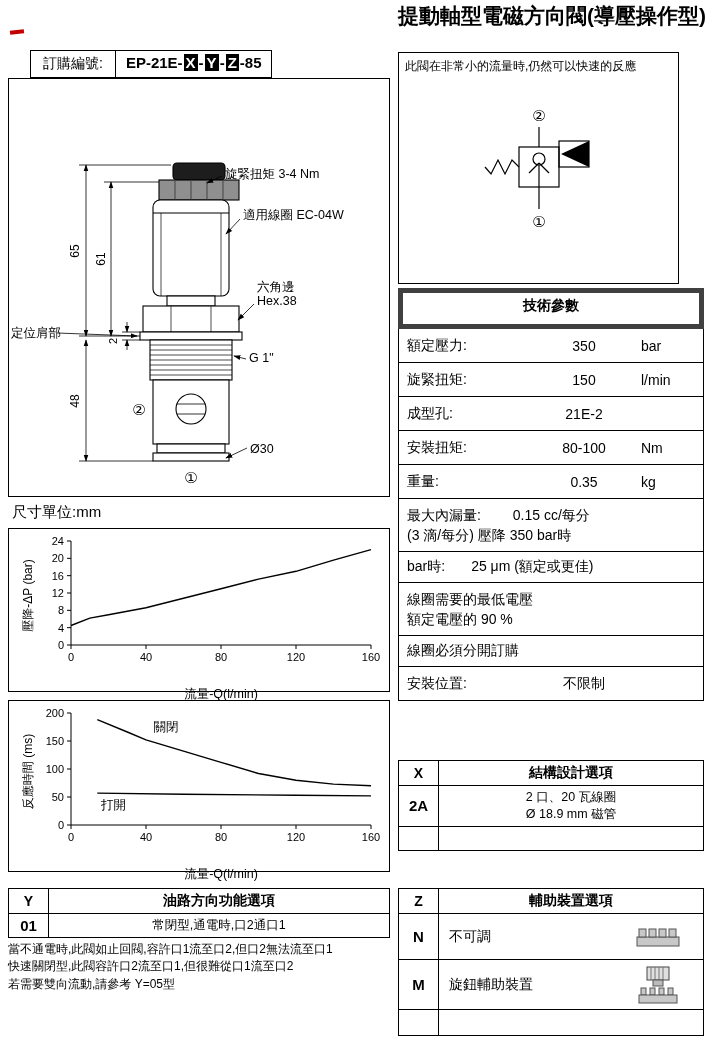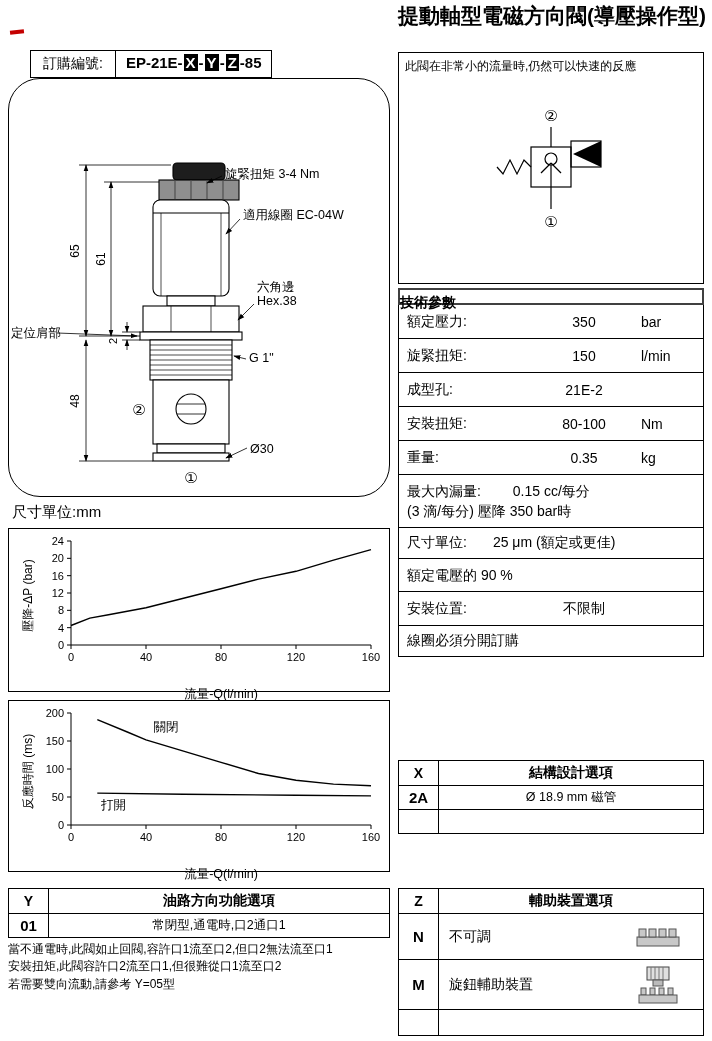--- a/index.html
+++ b/index.html
@@ -13,38 +13,38 @@
   .title { position:absolute; top:2px; right:6px; font-size:21px; font-weight:bold; white-space:nowrap; }
   .subtitle { position:absolute; top:28px; right:5px; font-size:13px; font-weight:bold; white-space:nowrap; }
 
   .order-row { position:absolute; left:30px; top:50px; display:flex; align-items:stretch; }
   .order-label { border:1px solid #000; padding:4px 12px; font-size:14px; }
   .order-code { border:1px solid #000; border-left:none; padding:3px 10px; font-size:15px;
                 font-weight:bold; display:flex; align-items:flex-start; }
   .badge { background:#000; color:#fff; padding:0 2px; margin:0 1px; display:inline-block; }
 
   .panel { position:absolute; border:1px solid #000; background:#fff; }
-  .drawing-panel { left:8px; top:78px; width:382px; height:419px;border-radius:32px; }
+  .drawing-panel { left:8px; top:78px; width:382px; height:419px; }
   .unit-note { position:absolute; left:12px; top:503px; font-size:15px; }
 
   .chart-panel-1 { left:8px; top:528px; width:382px; height:164px; }
   .chart-panel-2 { left:8px; top:700px; width:382px; height:172px; }
   .chart-panel svg { display:block; margin-top:4px; }
   .xlabel { position:absolute; left:62px; width:300px; text-align:center; font-size:12.5px;margin-top:15px; }
   .xl1 { top:142px; } .xl2 { top:150px; }
   .ylabel { position:absolute; width:130px; text-align:center; font-size:12px; transform:rotate(-90deg); }
   .yl1 { left:-46px; top:58px; } .yl2 { left:-46px; top:62px; }
   svg text { font-family:"Liberation Sans","DejaVu Sans",sans-serif; }
 
-  .note-panel { left:398px; top:52px; width:306px; height:232px; }
+  .note-panel { left:398px; top:52px; width:281px; height:232px; }
   .note-text { font-size:12px; padding:5px 6px 0 6px; }
   .schematic { display:block; margin:2px auto 0; }
 
   .tech-table { position:absolute; left:398px; top:288px; width:306px; font-size:14px; }
-  .tech-head { border:2px solid #404040; font-weight:bold; height:17px; line-height:24px; }
+  .tech-head { border:5px solid #404040; font-weight:bold; text-align:center; height:41px; line-height:24px; }
   .t-row { border:1px solid #000; border-top:none; display:flex; align-items:center; min-height:34px; }
   .t-label { padding-left:8px; width:128px; }
   .t-value { flex:1; text-align:center; }
   .t-unit { width:62px; text-align:left; }
   .t-row.multi { display:block; min-height:0; padding:6px 8px; line-height:20px; }
   .leak-line1 span.v { margin-left:28px;margin-top:10px; }
   .t-row.single-text { min-height:31px; } .t-row.single-text span { padding-left:8px; }
   .t-row.filter span.v { margin-left:18px; }
 
   .opt-table { position:absolute; font-size:14px; }
@@ -242,21 +242,21 @@
       <div class="opt-title">油路方向功能選項</div>
     </div>
     <div class="opt-row">
       <div class="opt-code rowcode">01</div>
       <div class="opt-content center">
         <div>常閉型,通電時,口2通口1</div>
       </div>
     </div>
     <div class="y-notes">
       <div>當不通電時,此閥如止回閥,容許口1流至口2,但口2無法流至口1</div>
-      <div>安裝扭矩,此閥容許口2流至口1,但很難從口1流至口2</div>
+      <div>快速關閉型,此閥容許口2流至口1,但很難從口1流至口2</div>
       <div>若需要雙向流動,請參考 Y=05型</div>
     </div>
   </div>
 
   <div class="panel note-panel">
     <div class="note-text">此閥在非常小的流量時,仍然可以快速的反應</div>
     <svg class="schematic" width="260" height="190" viewBox="0 0 260 190">
       <text x="130" y="44" font-size="15" text-anchor="middle">②</text>
       <g stroke="#000" fill="none" stroke-width="1.2">
         <line x1="130" y1="50" x2="130" y2="70"></line>
@@ -307,47 +307,49 @@
 
     <div class="t-row multi">
       <div class="leak-line1">
         <span>最大內漏量:</span>
         <span class="v">0.15 cc/每分</span>
       </div>
       <div>(3 滴/每分) 壓降 350 bar時</div>
     </div>
 
     <div class="t-row filter single-text">
-      <span>尺寸單位:</span>
+      <span>bar時:</span>
       <span class="v">25 μm (額定或更佳)</span>
     </div>
 
     <div class="t-row multi">
+      <div>線圈需要的最低電壓</div>
       <div>額定電壓的 90 %</div>
+    </div>
+
+    <div class="t-row single-text">
+      <span>線圈必須分開訂購</span>
     </div>
 
     <div class="t-row">
       <span class="t-label">安裝位置:</span>
       <span class="t-value">不限制</span>
       <span class="t-unit"></span>
-    </div>
-
-    <div class="t-row single-text">
-      <span>線圈必須分開訂購</span>
     </div>
   </div>
 
   <div class="opt-table x-table">
     <div class="opt-head">
       <div class="opt-code">X</div>
       <div class="opt-title">結構設計選項</div>
     </div>
     <div class="opt-row">
       <div class="opt-code rowcode">2A</div>
       <div class="opt-content center">
+        <div>2 口、20 瓦線圈</div>
         <div>Ø 18.9 mm 磁管</div>
       </div>
     </div>
     <div class="opt-row empty-x">
       <div class="opt-code"></div>
       <div class="opt-content"></div>
     </div>
   </div>
 
   <div class="opt-table z-table">

